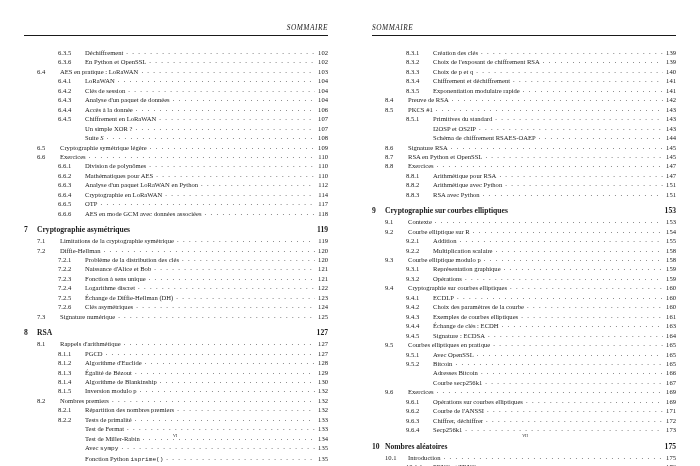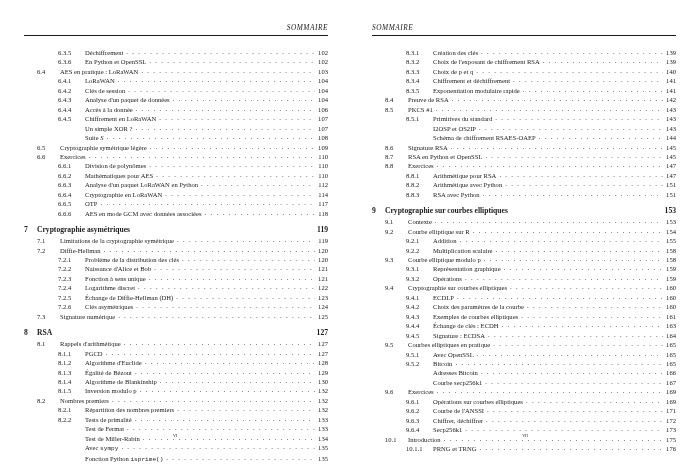--- a/index.html
+++ b/index.html
@@ -657,20 +657,26 @@
             <span class="title">Chiffrer, déchiffrer</span>
             <span class="dots"></span>
             <span class="pg">172</span>
           </div>
           <div class="row lvl2">
             <span class="num">9.6.4</span>
             <span class="title">Secp256k1</span>
             <span class="dots"></span>
             <span class="pg">173</span>
           </div>
+          <div class="row lvl0">
+            <span class="num">10</span>
+            <span class="title">Nombres aléatoires</span>
+            <span class="dots"></span>
+            <span class="pg">175</span>
+          </div>
           <div class="row lvl1">
             <span class="num">10.1</span>
             <span class="title">Introduction</span>
             <span class="dots"></span>
             <span class="pg">175</span>
           </div>
           <div class="row lvl2">
             <span class="num">10.1.1</span>
             <span class="title">PRNG et TRNG</span>
             <span class="dots"></span>

